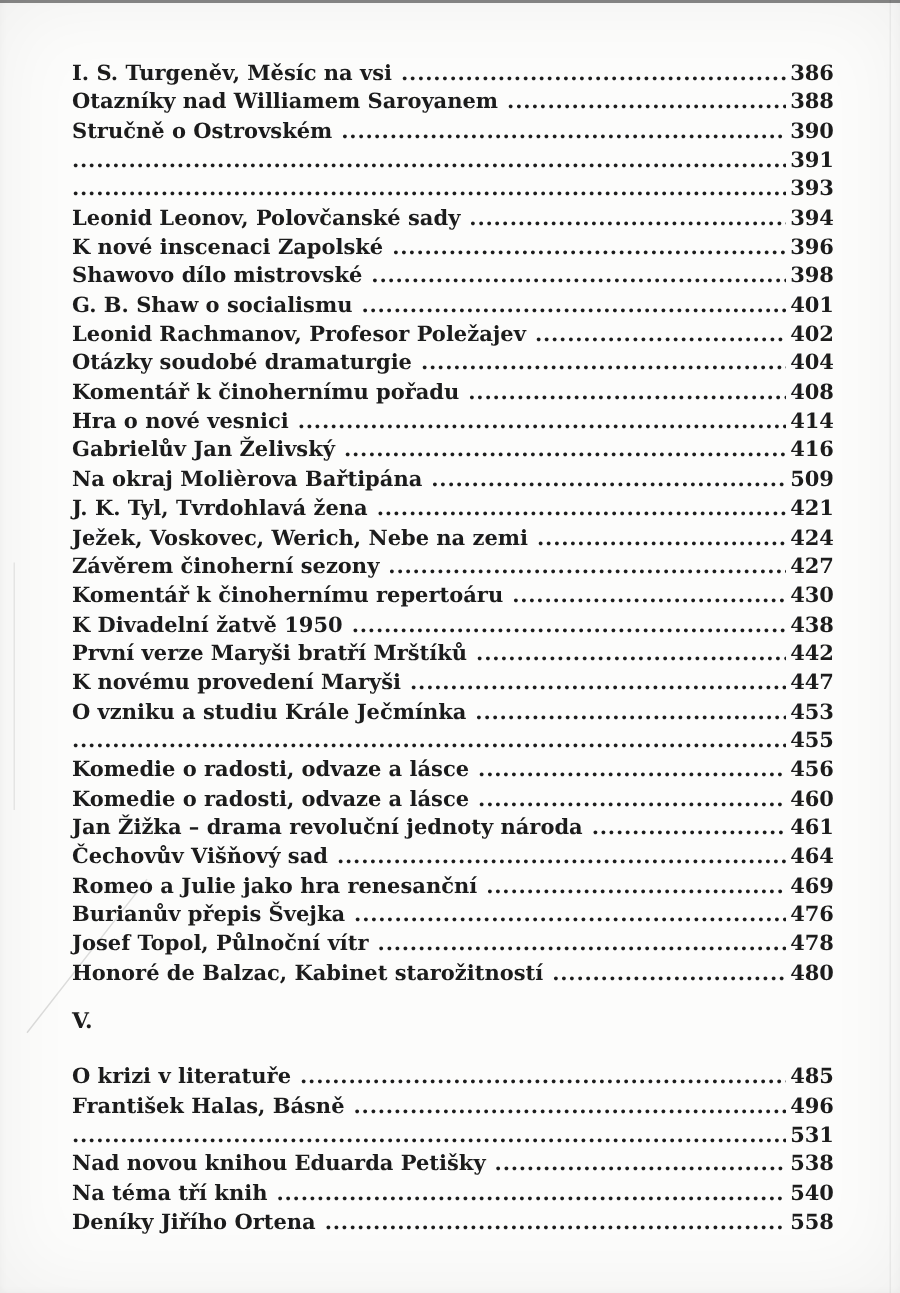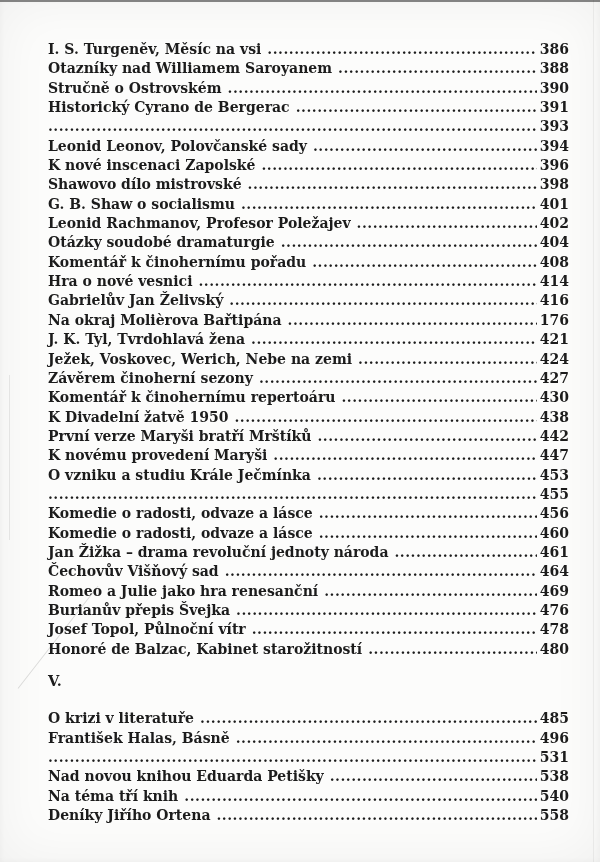--- a/index.html
+++ b/index.html
@@ -35,21 +35,21 @@
   .diag-crease {
     position: absolute; left: 18px; top: 688px; width: 130px; height: 1px;
     background: rgba(0,0,0,0.13);
     transform: rotate(-52deg);
     transform-origin: left center;
   }
   .content {
     position: absolute;
     top: 0; left: 0;
     width: 100%;
-    padding: 40px 31px 0 48px;
+    padding: 40px 44px 0 48px;
     box-sizing: border-box;
   }
   .toc-row {
     display: flex;
     align-items: baseline;
     height: 19.35px;
     font-size: 14px;
     line-height: 19.35px;
   }
   .toc-title {
@@ -93,21 +93,20 @@
     <span class="toc-title">Otazníky nad Williamem Saroyanem</span>
     <span class="toc-dots">............................................................................................................................................................................................................................</span>
     <span class="toc-page">388</span>
   </div>
       <div class="toc-row">
     <span class="toc-title">Stručně o Ostrovském</span>
     <span class="toc-dots">............................................................................................................................................................................................................................</span>
     <span class="toc-page">390</span>
   </div>
       <div class="toc-row">
-    <span class="toc-title">Historický Cyrano de Bergerac</span>
     <span class="toc-dots">............................................................................................................................................................................................................................</span>
     <span class="toc-page">391</span>
   </div>
       <div class="toc-row">
     <span class="toc-dots">............................................................................................................................................................................................................................</span>
     <span class="toc-page">393</span>
   </div>
       <div class="toc-row">
     <span class="toc-title">Leonid Leonov, Polovčanské sady</span>
     <span class="toc-dots">............................................................................................................................................................................................................................</span>
@@ -149,21 +148,21 @@
     <span class="toc-page">414</span>
   </div>
       <div class="toc-row">
     <span class="toc-title">Gabrielův Jan Želivský</span>
     <span class="toc-dots">............................................................................................................................................................................................................................</span>
     <span class="toc-page">416</span>
   </div>
       <div class="toc-row">
     <span class="toc-title">Na okraj Molièrova Bařtipána</span>
     <span class="toc-dots">............................................................................................................................................................................................................................</span>
-    <span class="toc-page">176</span>
+    <span class="toc-page">509</span>
   </div>
       <div class="toc-row">
     <span class="toc-title">J. K. Tyl, Tvrdohlavá žena</span>
     <span class="toc-dots">............................................................................................................................................................................................................................</span>
     <span class="toc-page">421</span>
   </div>
       <div class="toc-row">
     <span class="toc-title">Ježek, Voskovec, Werich, Nebe na zemi</span>
     <span class="toc-dots">............................................................................................................................................................................................................................</span>
     <span class="toc-page">424</span>

